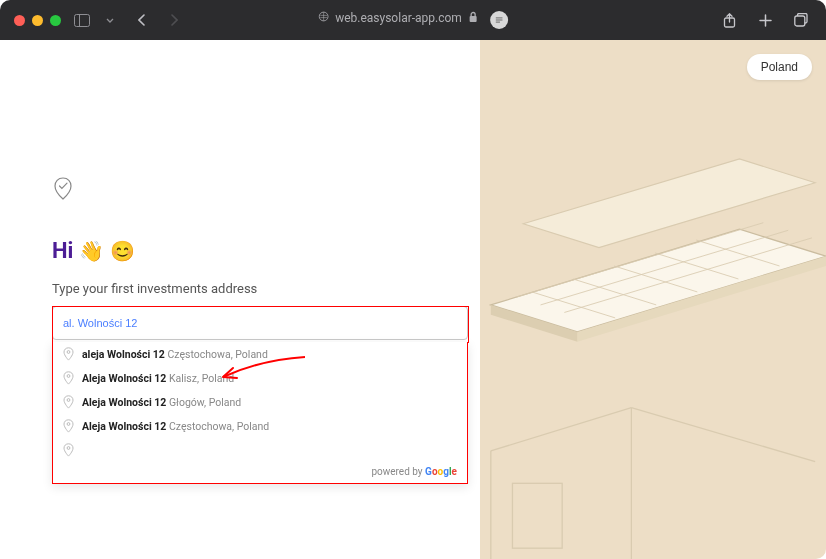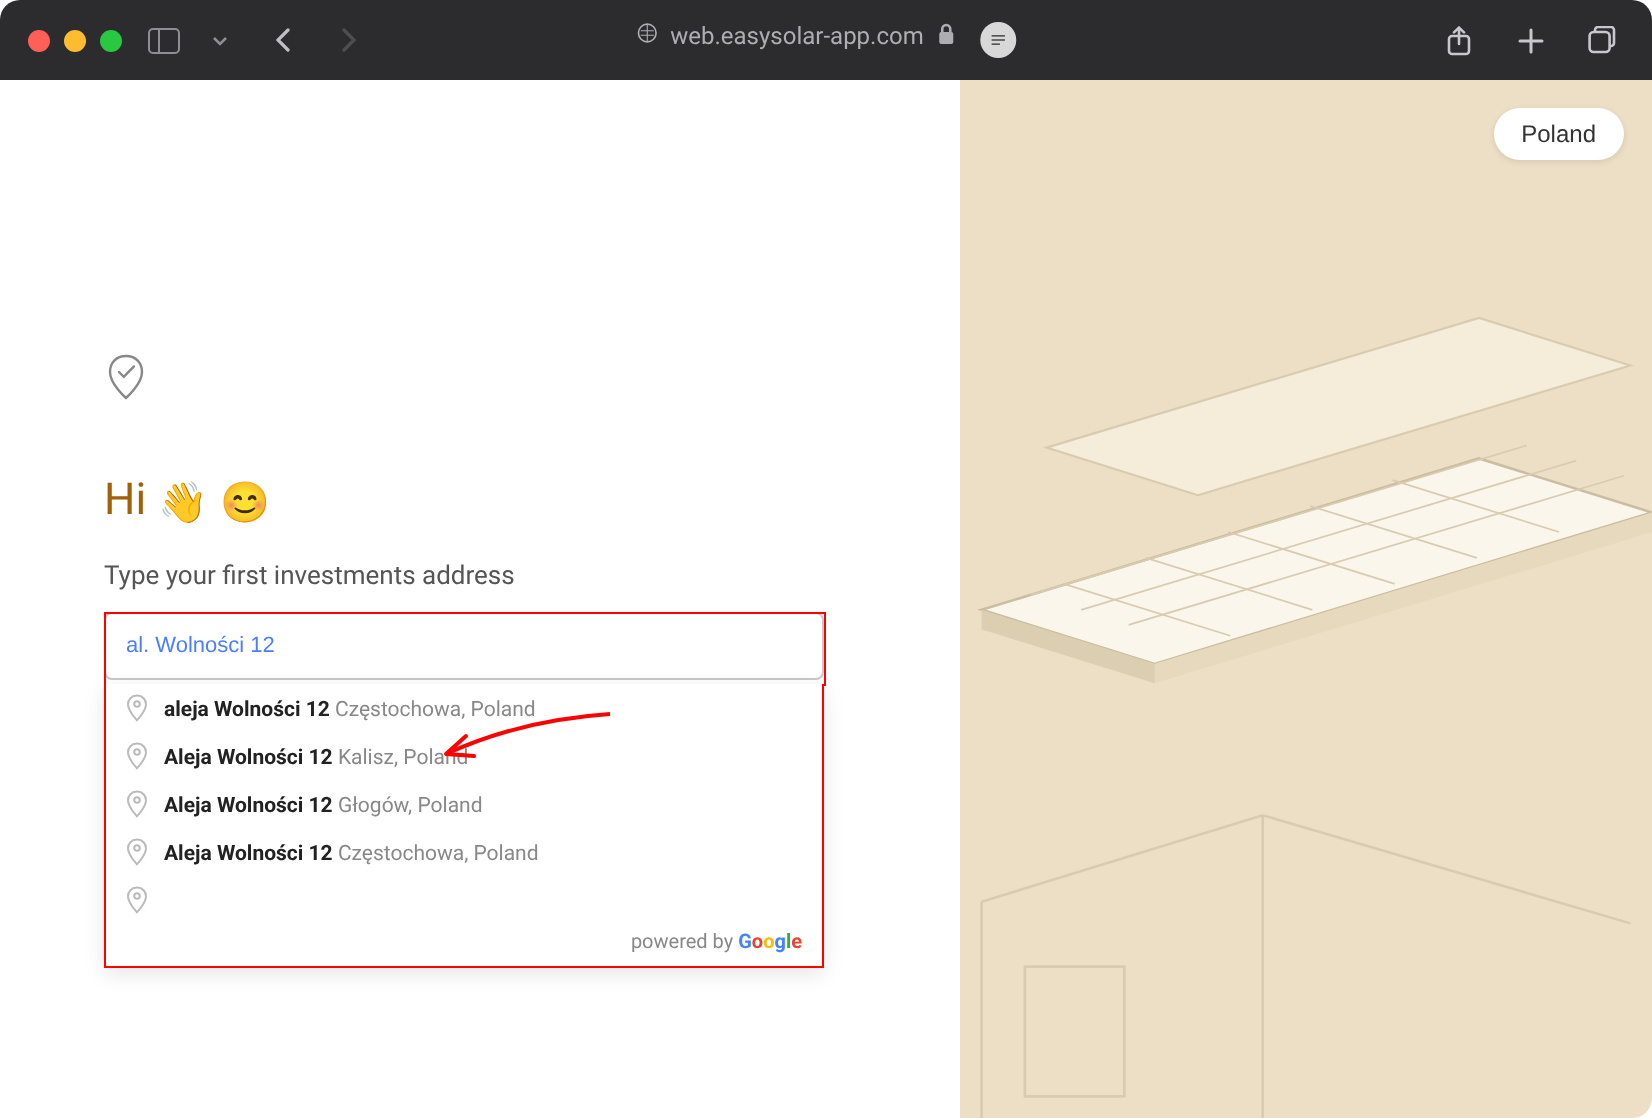--- a/index.html
+++ b/index.html
@@ -35,24 +35,24 @@
   
   .logout-btn {
     position: absolute; top: 14px; right: 14px; background: #fff; border-radius: 16px;
     padding: 6px 14px; font-size: 12px; color: #333; border: none; cursor: pointer;
     box-shadow: 0 1px 3px rgba(0,0,0,0.1); z-index: 5;
   }
 
   
   .pin-circle { width: 22px; height: 22px; display: flex; align-items: center; justify-content: center; margin-bottom: 38px; }
 
-  h1 { font-size: 22px; font-weight: 400; color: #a16207; display: flex; align-items: center; gap: 6px; flex-wrap: wrap; }
+  h1 { font-size: 22px; font-weight: 700; color: #4c1d95; display: flex; align-items: center; gap: 6px; flex-wrap: wrap; }
   .subtitle { font-size: 13px; color: #555; margin-top: 18px; margin-bottom: 10px; }
 
-  .combo-wrapper { position: relative; width: 360px; }
+  .combo-wrapper { position: relative; width: 416px; }
   .address-input {
     width: 100%; height: 34px; border: 1px solid #c9c9c9; border-radius: 4px;
     padding: 0 10px; font-size: 11px; color: #4a7eff; outline: none;
   }
 
   .dropdown {
     position: absolute; top: 36px; left: 0; width: 100%; background: #fff;
     border: 1.5px solid #ff0000; border-top: none;
     box-shadow: 0 3px 10px rgba(0,0,0,0.1);
   }

